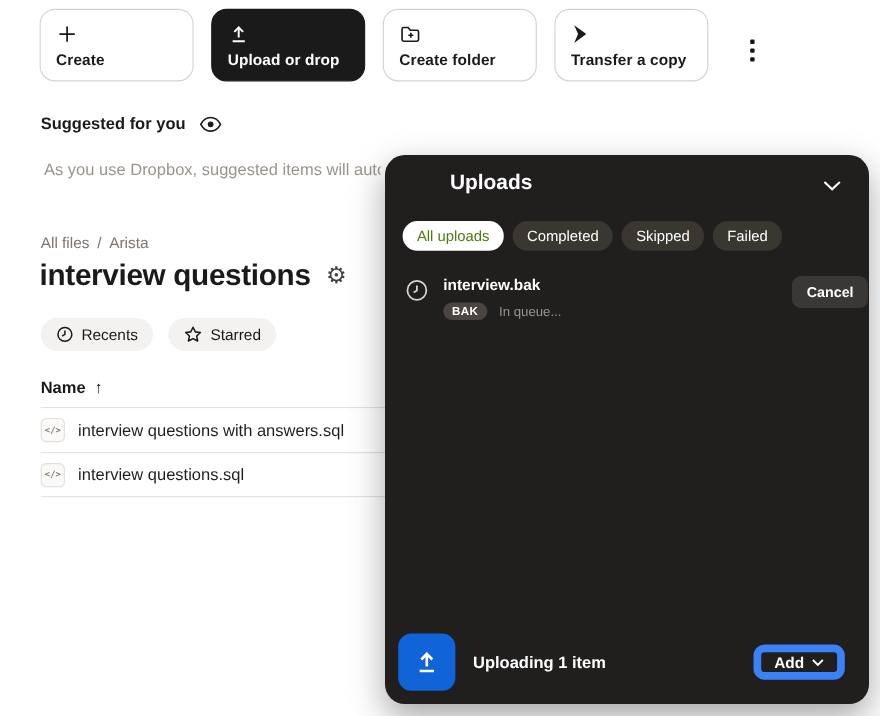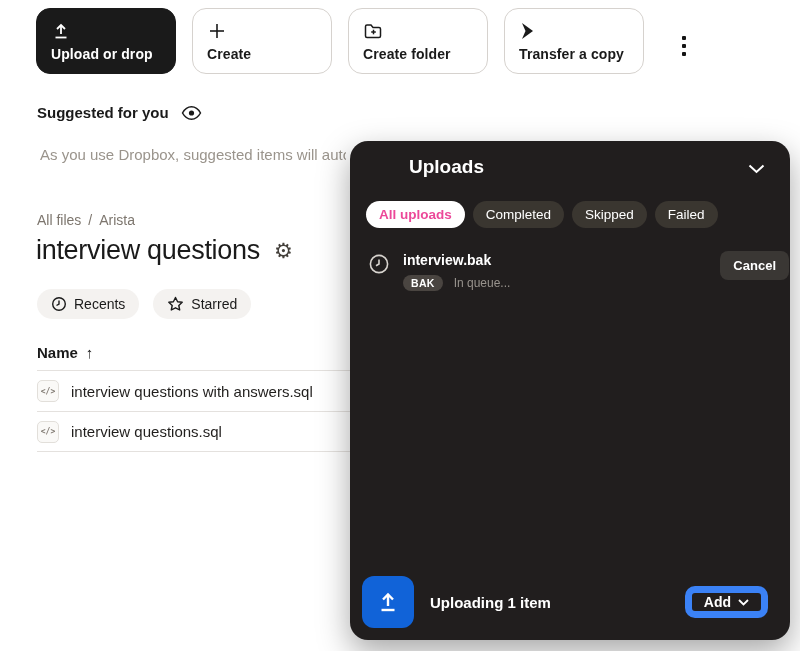--- a/index.html
+++ b/index.html
@@ -20,21 +20,21 @@
   
   .suggested-head { position:absolute; left:37px; top:104px; display:flex; align-items:center; gap:12px; }
   .suggested-head .t { font-size:15px; font-weight:700; }
   .suggested-desc { position:absolute; left:40px; top:146px; width:306px; font-size:15px; color:#9a948c;
     white-space:nowrap; overflow:hidden; }
 
   
   .breadcrumb { position:absolute; left:37px; top:212px; font-size:14px; color:#7d766e; display:flex; gap:7px; }
   .breadcrumb .crumb { cursor:pointer; }
   .title-row { position:absolute; left:36px; top:235px; display:flex; align-items:center; gap:14px; }
-  .page-title { font-size:27px; font-weight:400; letter-spacing:-.3px; }
+  .page-title { font-size:27px; font-weight:700; letter-spacing:-.3px; }
   .gear { font-size:21px; color:#44403b; line-height:1; cursor:pointer; }
 
   
   .chips { position:absolute; left:37px; top:289px; display:flex; gap:14px; }
   .chip { height:30px; border-radius:15px; background:#f4f2f0; display:flex; align-items:center;
     gap:7px; padding:0 14px; font-size:14px; font-weight:500; cursor:pointer; }
 
   
   .tbl-head { position:absolute; left:37px; top:344px; font-size:15px; font-weight:700; display:flex; gap:8px; }
   .tbl { position:absolute; left:37px; top:370px; width:726px; }
@@ -47,21 +47,21 @@
 
   
   .panel { position:absolute; left:350px; top:141px; width:440px; height:499px; background:#211e1e;
     border-radius:18px; box-shadow:0 12px 32px rgba(0,0,0,.35); color:#fff; }
   .panel-title { position:absolute; left:19px; top:15px; font-size:19px; font-weight:700;margin-left:40px; }
   .panel-collapse { position:absolute; right:22px; top:16px; width:24px; height:24px; cursor:pointer;
     display:flex; align-items:center; justify-content:center; }
   .ptabs { position:absolute; left:16px; top:60px; display:flex; gap:8px; }
   .ptab { height:27px; border-radius:14px; padding:0 13px; display:flex; align-items:center;
     font-size:13.5px; font-weight:500; background:#3a3630; color:#fff; cursor:pointer; white-space:nowrap; }
-  .ptab.active { background:#fff; color:#ec4899;font-weight:bold; }
+  .ptab.active { background:#fff; color:#4d7c0f; }
   .uitem { position:absolute; left:18px; top:110px; right:1px; display:flex; align-items:flex-start; gap:13px; }
   .uitem .clock { margin-top:2px; flex:none; }
   .uitem .meta { flex:1; min-width:0; }
   .uitem .nm { font-size:14px; font-weight:700; }
   .uitem .sub { margin-top:6px; display:flex; align-items:center; gap:11px; }
   .badge { background:#4a4541; border-radius:9px; padding:2px 8px; font-size:10.5px; font-weight:700; letter-spacing:.3px; }
   .queue { font-size:12px; color:#98938d; }
   .cancel-btn { background:#3a3734; border:none; color:#fff; font-weight:700; font-size:13px;
     border-radius:8px; padding:7px 13px; cursor:pointer; font-family:inherit;text-align:right; }
   .pfooter { position:absolute; left:0; right:0; bottom:0; height:76px; display:flex; align-items:center; padding:0 22px 0 12px; }
@@ -71,38 +71,38 @@
   .add-btn { height:32px; border:7px solid #3b82f6; background:transparent; border-radius:10px; color:#fff;
     font-weight:700; font-size:14px; padding:0 12px; display:flex; align-items:center; gap:7px; cursor:pointer;
     font-family:inherit; }
 </style>
 </head>
 <body>
 
 <div class="stage">
 
   <div class="actions">
+    <div class="act-btn">
+      <span class="act-icon">
+        <svg width="20" height="20" viewBox="0 0 20 20" fill="none" stroke="#1a1a1a" stroke-width="1.6">
+          <path d="M10 3 V17"></path>
+            <path d="M3 10 H17"></path>
+        </svg>
+      </span>
+      <span class="lbl">Create</span>
+    </div>
     <div class="act-btn primary">
       <span class="act-icon">
         <svg width="20" height="20" viewBox="0 0 20 20" fill="none" stroke="#fff" stroke-width="1.8">
           <path d="M10 13 V4.5"></path>
             <path d="M6 8 l4-4 4 4"></path>
             <path d="M4.5 16.5 H15.5"></path>
         </svg>
       </span>
       <span class="lbl">Upload or drop</span>
-    </div>
-    <div class="act-btn">
-      <span class="act-icon">
-        <svg width="20" height="20" viewBox="0 0 20 20" fill="none" stroke="#1a1a1a" stroke-width="1.6">
-          <path d="M10 3 V17"></path>
-            <path d="M3 10 H17"></path>
-        </svg>
-      </span>
-      <span class="lbl">Create</span>
     </div>
     <div class="act-btn">
       <span class="act-icon">
         <svg width="21" height="21" viewBox="0 0 21 21" fill="none" stroke="#1a1a1a" stroke-width="1.5">
           <path d="M2.5 5.5 a1.5 1.5 0 0 1 1.5-1.5 h4 l2 2.5 h6 a1.5 1.5 0 0 1 1.5 1.5 v7 a1.5 1.5 0 0 1 -1.5 1.5 h-12 a1.5 1.5 0 0 1 -1.5-1.5 Z"></path>
           <path d="M10.5 8.7 v4.6"></path>
             <path d="M8.2 11 h4.6"></path>
         </svg>
       </span>
       <span class="lbl">Create folder</span>

